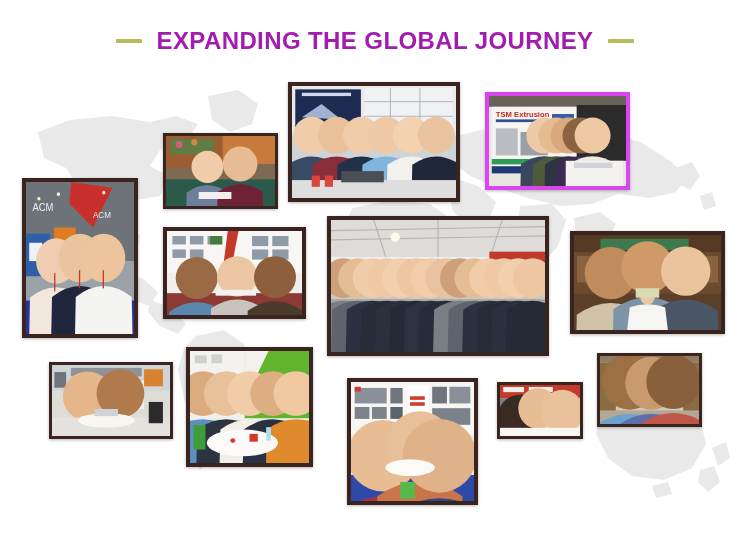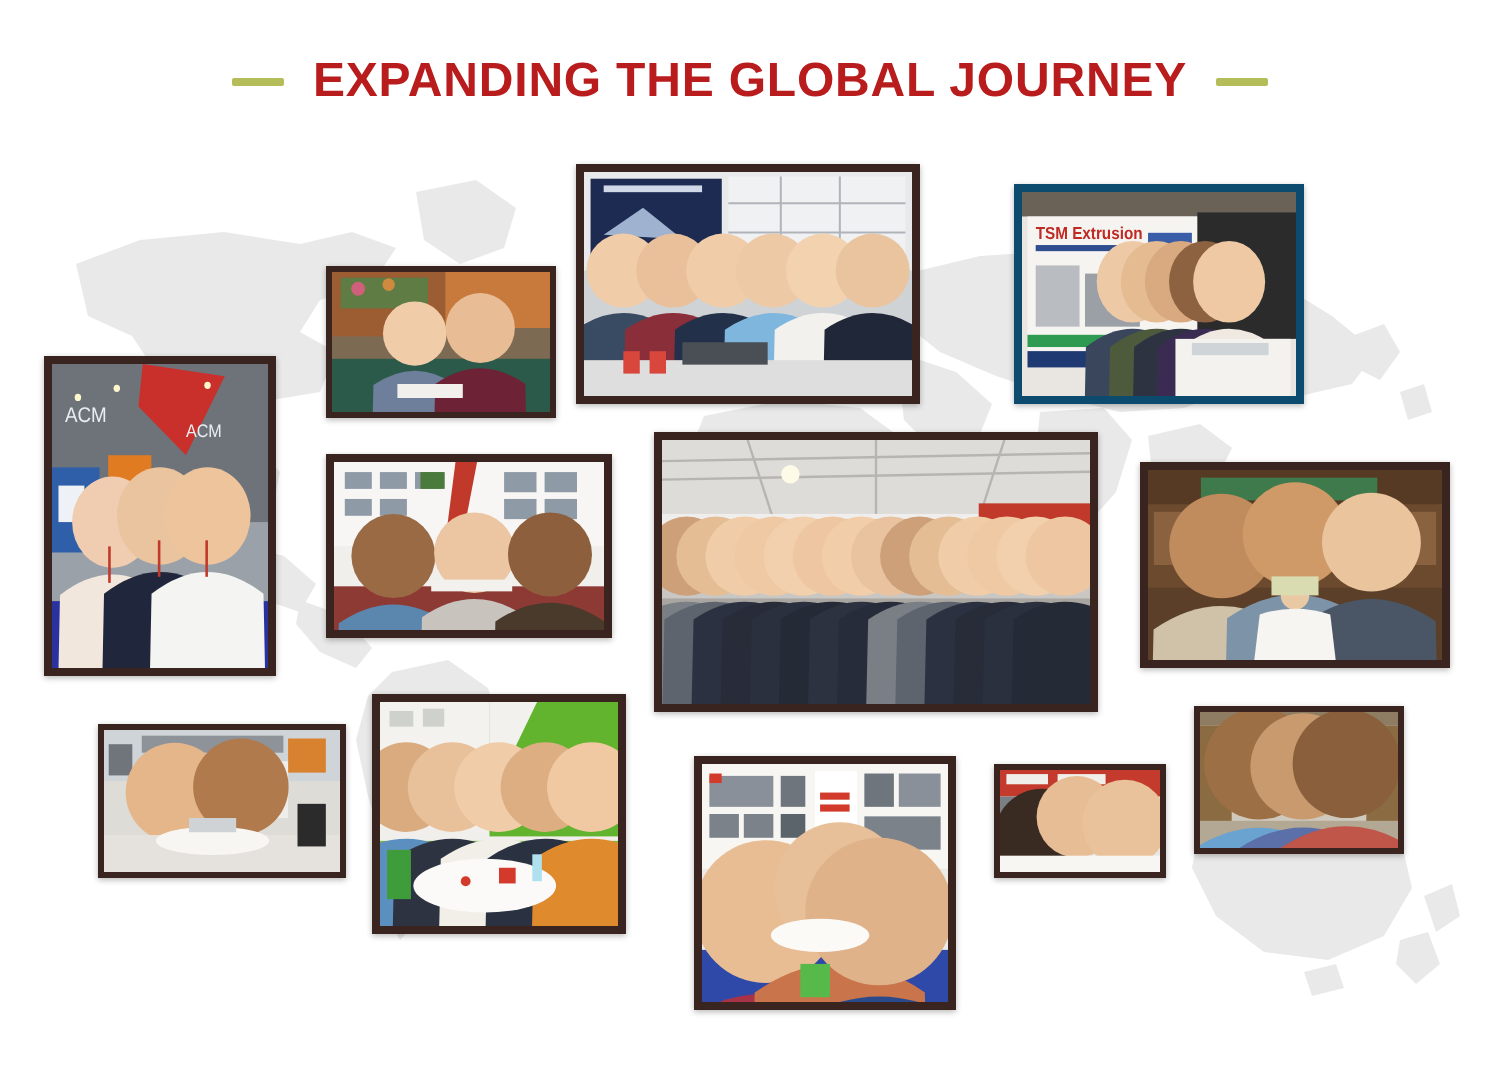--- a/index.html
+++ b/index.html
@@ -16,21 +16,21 @@
 
   
   .heading-row{
     position:absolute;top:24px;left:0;width:750px;height:34px;z-index:5;
     display:flex;align-items:center;justify-content:center;gap:14px;
   }
   .hdash{width:26px;height:4px;background:#b5bd5b;border-radius:1px;flex:none;}
   .htitle{
     font-family:"Liberation Sans", sans-serif;
     font-size:24px;font-weight:bold;letter-spacing:.4px;
-    color:#b91c1c;white-space:nowrap;line-height:1;
+    color:#a21caf;white-space:nowrap;line-height:1;
   }
 
   
   .photo{
     position:absolute;z-index:3;
     background:#3a2420;
     box-shadow:0 1px 3px rgba(0,0,0,.28);
     overflow:hidden;
   }
   .photo .inner{position:absolute;inset:4px;overflow:hidden;background:#8a8f96;}
@@ -188,21 +188,21 @@
           <path d="M118.448 160.16000000000003 L120.29599999999999 78.848 Q144.32 62.216 168.344 78.848
                    L170.192 160.16000000000003 Z" fill="#1f2738"></path>
           <rect x="122.14399999999999" y="152.768" width="44.352000000000004" height="81.312" fill="#2b3244"></rect>
     <rect x="0" y="94.08" width="164" height="17.92" fill="#dddedd"></rect>
     <rect x="49.199999999999996" y="85.12" width="42.64" height="11.200000000000001" fill="#4a4f56"></rect>
     <rect x="19.68" y="89.60000000000001" width="8.200000000000001" height="11.200000000000001" fill="#d8463c"></rect>
     <rect x="32.800000000000004" y="89.60000000000001" width="8.200000000000001" height="11.200000000000001" fill="#d8463c"></rect>
           </svg>
         </div>
       </div>
-      <div class="photo" title="Five people in front of TSM Extrusion banner" style="left: 485px; top: 92px; width: 145px; height: 110px; background: #0c4a6e; margin-left: 22px;">
+      <div class="photo" title="Five people in front of TSM Extrusion banner" style="left: 485px; top: 92px; width: 145px; height: 98px; background: #d946ef;">
         <div class="inner">
           <svg viewBox="0 0 137 90" preserveAspectRatio="none" xmlns="http://www.w3.org/2000/svg">
     <rect width="137" height="90" fill="#e9e6e1"></rect>
     <rect x="0" y="0" width="137" height="10.799999999999999" fill="#6a6257"></rect>
     <rect x="2.74" y="10.799999999999999" width="84.94" height="66.6" fill="#f6f4f0"></rect>
     <text x="6.8500000000000005" y="20.7" font-family="sans-serif" font-weight="bold" font-size="7.65" fill="#c02a25">TSM Extrusion</text>
     <rect x="6.8500000000000005" y="23.400000000000002" width="54.800000000000004" height="2.6999999999999997" fill="#2f4e8f"></rect>
     <rect x="6.8500000000000005" y="32.4" width="21.92" height="27" fill="#b9bcc0"></rect>
     <rect x="31.51" y="36" width="27.400000000000002" height="23.400000000000002" fill="#9aa0a6"></rect>
     <rect x="63.02" y="18" width="21.92" height="23.400000000000002" fill="#3a5da8"></rect>

